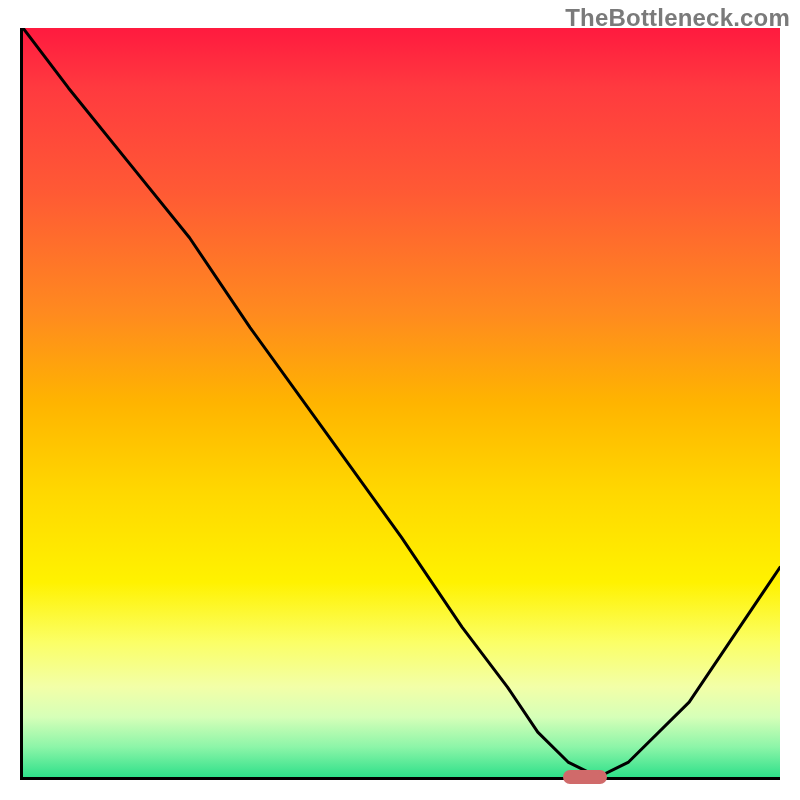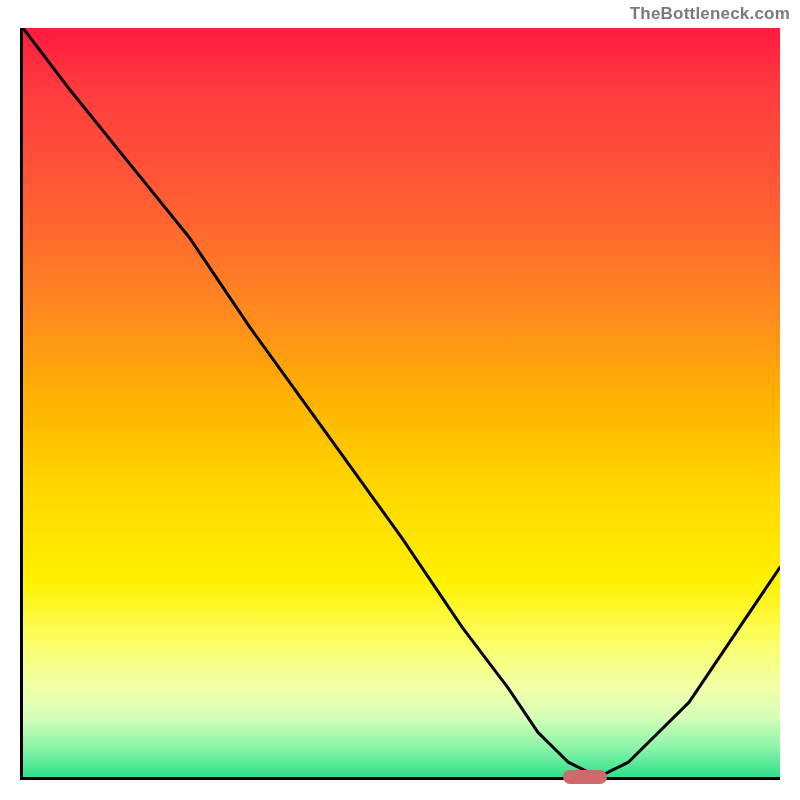--- a/index.html
+++ b/index.html
@@ -1,17 +1,17 @@
 <!DOCTYPE html>
 <html><head>
 <meta charset="utf-8">
 <style>
   html,body{margin:0;padding:0;width:800px;height:800px;background:#fff;font-family:Arial,Helvetica,sans-serif}
   .wrap{position:relative;width:800px;height:800px}
-  .watermark{position:absolute;top:4px;right:10px;font-size:17px;font-weight:600;color:#7a7a7a;letter-spacing:.2px}
+  .watermark{position:absolute;top:4px;right:10px;font-size:24px;font-weight:600;color:#7a7a7a;letter-spacing:.2px}
   .plot{position:absolute;left:20px;top:28px;width:760px;height:752px;box-sizing:border-box;border:3px solid #000;border-top:none;border-right:none}
   .grad{position:absolute;inset:0;
     background:linear-gradient(to bottom,
       #ff1a3f 0%,
       #ff3a3f 8%,
       #ff5a34 22%,
       #ff8a1f 38%,
       #ffb400 50%,
       #ffd800 62%,
       #fff200 74%,

